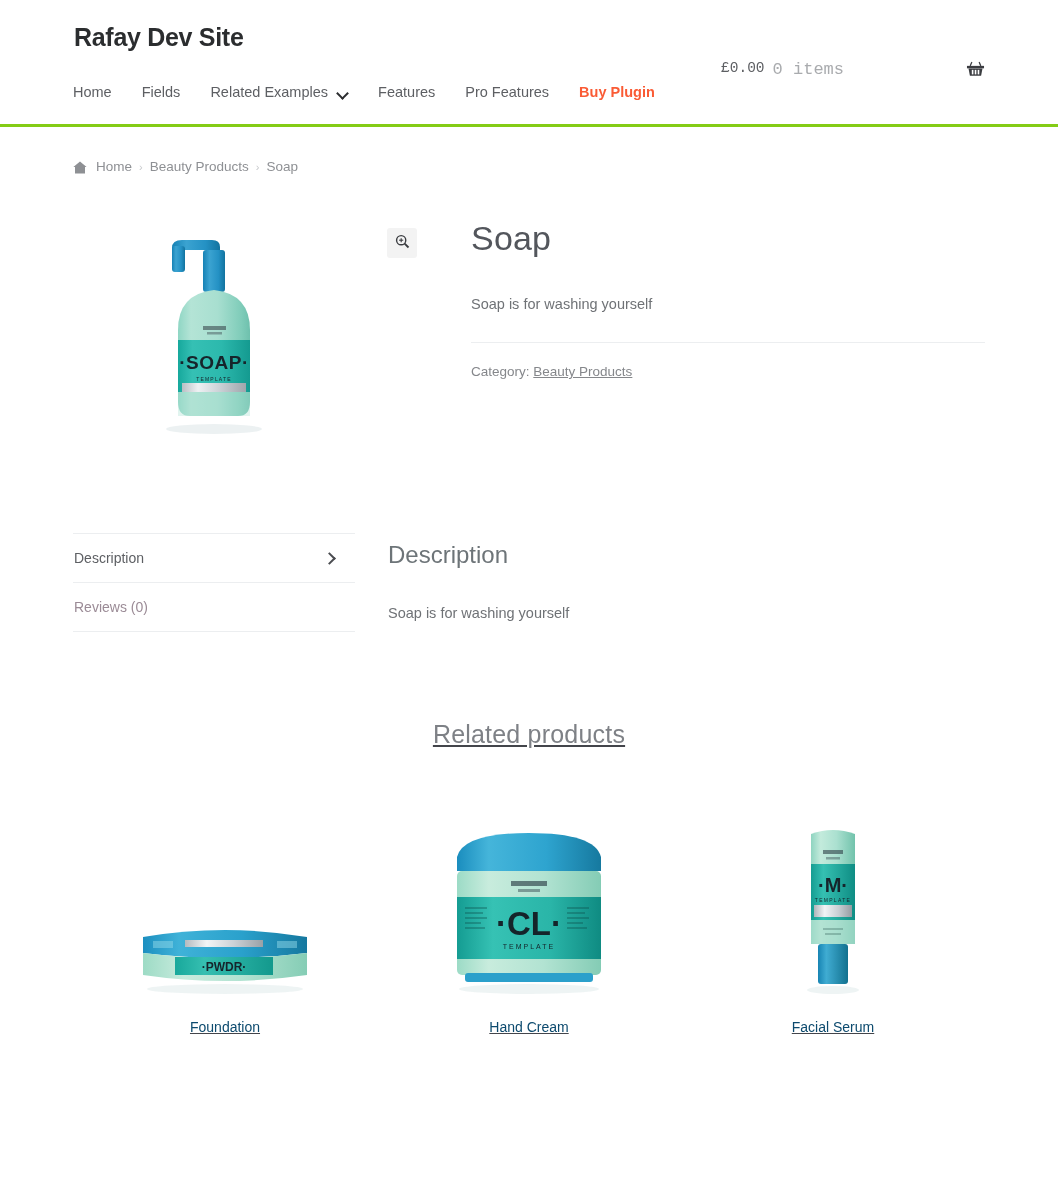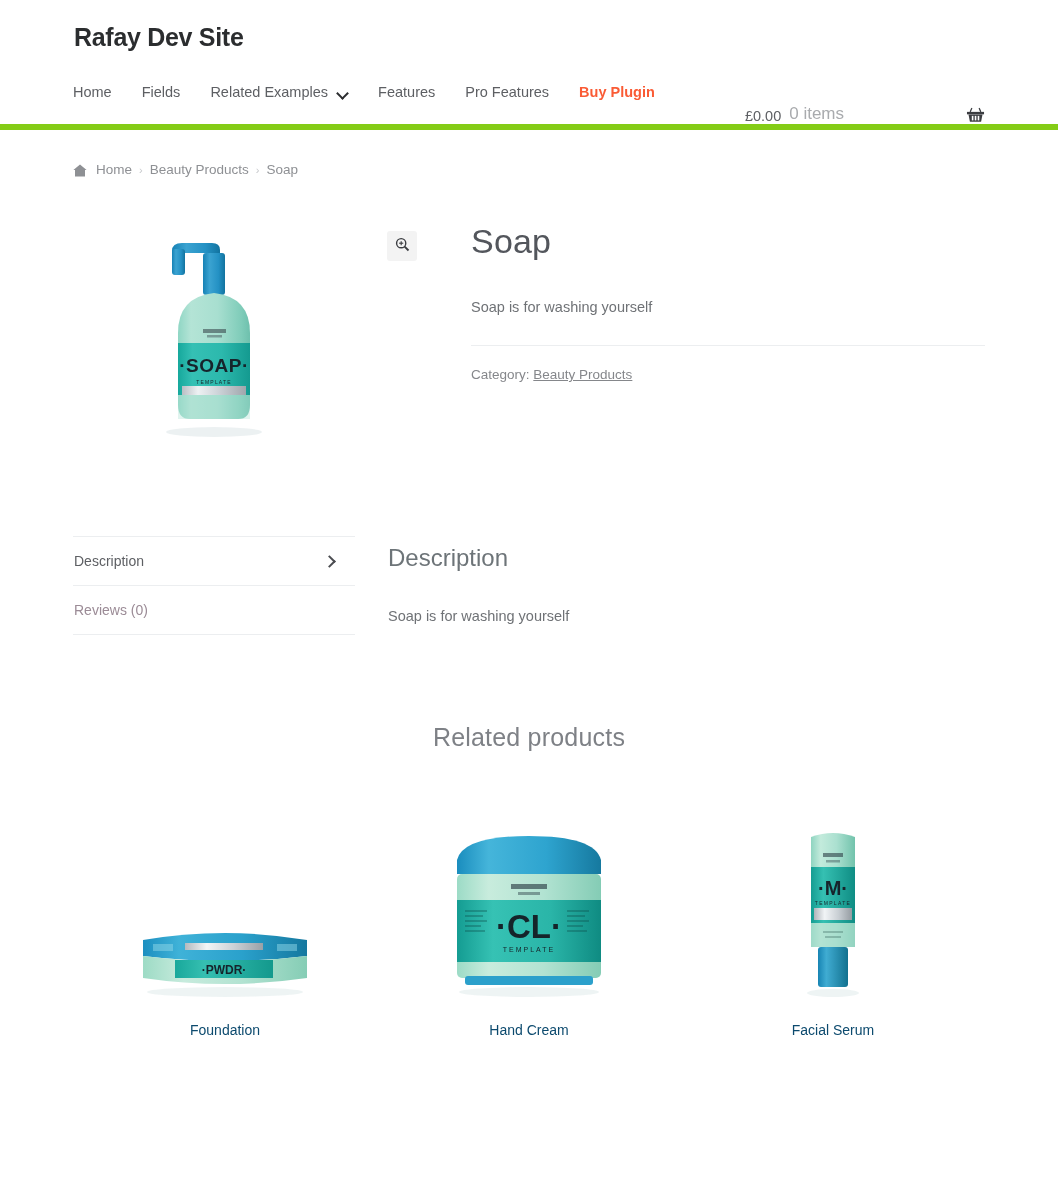--- a/index.html
+++ b/index.html
@@ -9,21 +9,21 @@
     width: 1058px;
     font-family: "Liberation Sans", sans-serif;
     color: #43454b;
   }
   body { width: 1058px; min-height: 1200px; position: relative; overflow: hidden; }
   .inner { width: 912px; margin: 0 auto; position: relative; }
 
   
   header.site-header {
     background: #ffffff;
-    border-bottom: 6px solid #84cc16;
+    border-bottom: 3px solid #84cc16;
     padding-top: 14px;
   }
   .site-title {
     font-size: 25px;
     font-weight: bold;
     letter-spacing: -0.3px;
     color: #2b2d2f;
     margin: 0;
     padding: 0 0 0 1px;
     line-height: 46px;
@@ -65,21 +65,21 @@
     left: 0; top: 1px;
     width: 7px; height: 7px;
     border-right: 2px solid #2b2d2f;
     border-bottom: 2px solid #2b2d2f;
     transform: rotate(45deg);
   }
   .cart-area {
     position: absolute;
     right: 0; top: 0;
     height: 64px;
-    display: flex; align-items: flex-end;
+    display: flex; align-items: flex-start; font-family: Liberation Mono, monospace;
   }
   .cart-amount {
     font-size: 14.5px;
     color: #5d5f63;
     margin-right: 8px;
   }
   .cart-count {
     font-size: 17px;
     color: #a9abae;
   }
@@ -219,20 +219,21 @@
   .tab-panel p {
     margin: 31px 0 0 0;
     font-size: 14.5px;
     color: #6f7276;
     line-height: 1.7;
   }
 
   
   .related {
     padding-top: 88px;
+    text-decoration: underline;
   }
   .related h2 {
     text-align: center;
     font-size: 25px;
     font-weight: normal;
     color: #7e8186;
     margin: 0;
     letter-spacing: 0.2px;
   }
   .related-grid {

